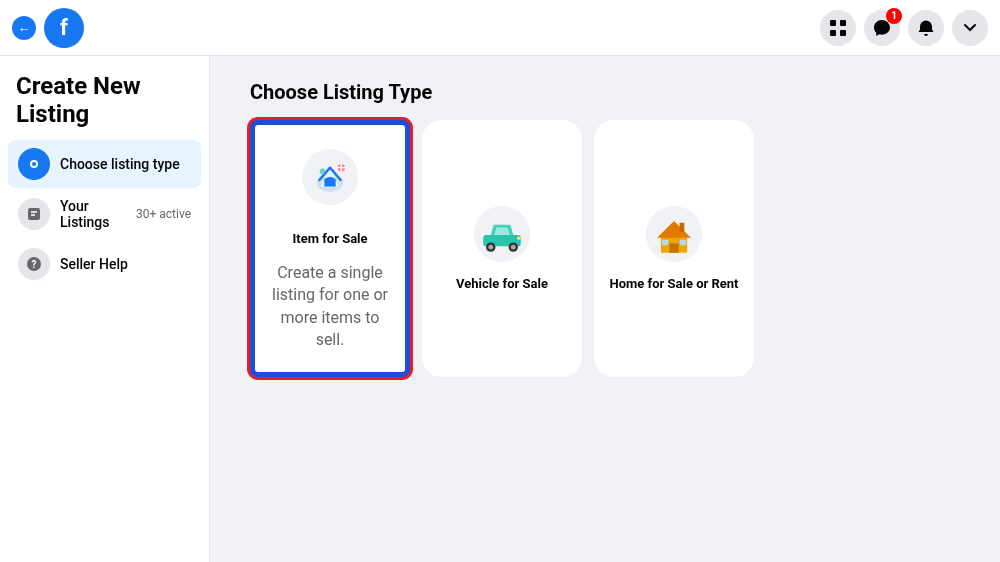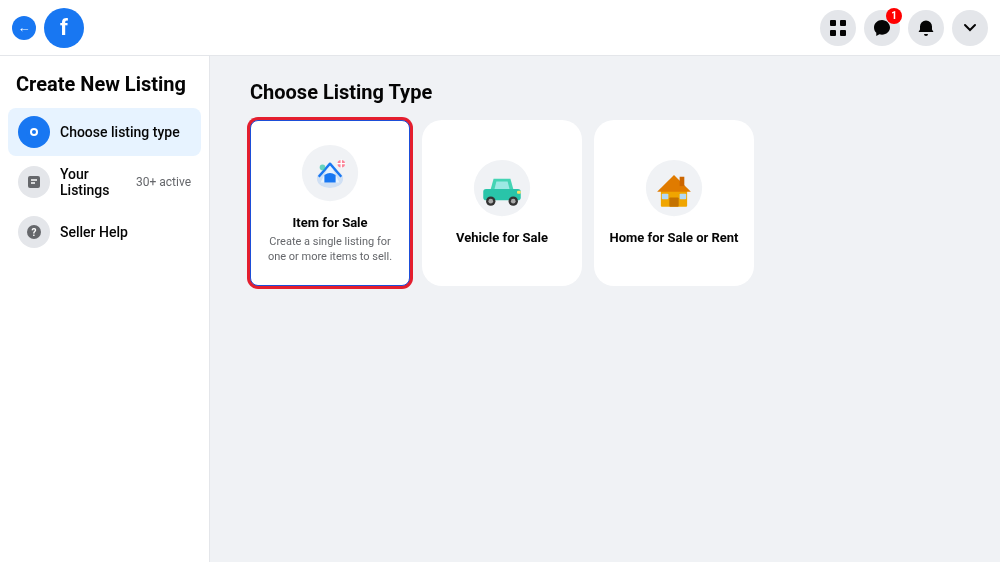--- a/index.html
+++ b/index.html
@@ -101,21 +101,21 @@
     .sidebar {
       width: 210px;
       background: #fff;
       border-right: 1px solid #e4e6ea;
       padding: 16px 8px;
       flex-shrink: 0;
       height: 100%;
       overflow-y: auto;
     }
     .sidebar-title {
-      font-size: 20px;
+      font-size: 24px;
       font-weight: 700;
       color: #050505;
       padding: 0 8px 12px 8px;
     }
     .sidebar-item {
       display: flex;
       align-items: center;
       gap: 10px;
       padding: 8px 10px;
       border-radius: 8px;
@@ -181,40 +181,41 @@
       flex-direction: column;
       align-items: center;
       justify-content: center;
       padding: 20px 12px;
       cursor: pointer;
       border: 2px solid transparent;
       text-align: center;
       transition: border-color 0.1s;
     }
     .listing-card.selected {
-      border: 1px solid #1d4ed8;
+      border: 5px solid #1d4ed8;
       box-shadow: 0 0 0 3px #e41e2e;
       border-radius: 8px;
+      gap: 12px;
     }
     .card-icon {
       width: 64px;
       height: 64px;
       margin-bottom: 10px;
       display: flex;
       align-items: center;
       justify-content: center;
     }
     .card-title {
       font-size: 13px;
       font-weight: 700;
       color: #050505;
       margin-bottom: 4px;
     }
     .card-desc {
-      font-size: 11px;
+      font-size: 16px;
       color: #65676b;
       line-height: 1.4;
     }
 
     
     .item-sale-icon svg,
     .vehicle-icon svg,
     .home-icon svg {
       width: 60px;
       height: 60px;

